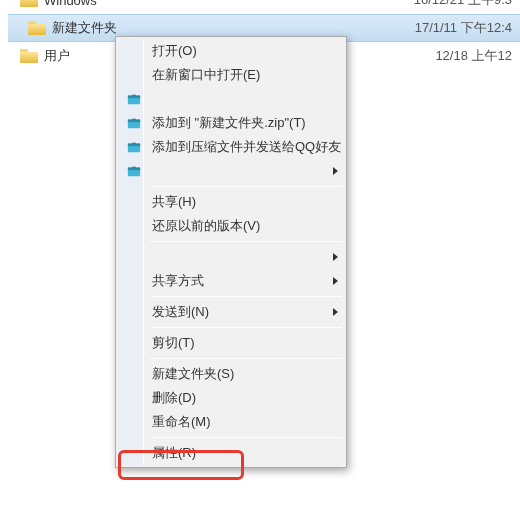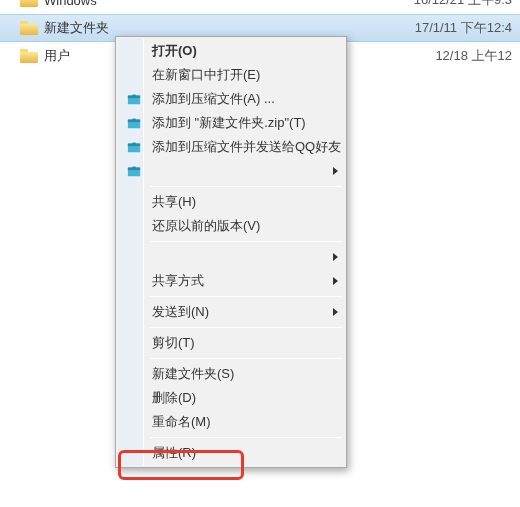--- a/index.html
+++ b/index.html
@@ -17,20 +17,21 @@
     display: flex;
     align-items: center;
     height: 28px;
     padding: 0 4px;
     position: relative;
   }
   .row.selected {
     background: linear-gradient(to bottom, #d9eaf9, #c5ddf1);
     border-top: 1px solid #a9cfee;
     border-bottom: 1px solid #a9cfee;
+    margin-left: 8px;
   }
   .folder-icon {
     width: 18px;
     height: 14px;
     margin: 0 6px 0 16px;
     display: inline-block;
     position: relative;
   }
   .folder-icon::before {
     content: "";
@@ -139,34 +140,33 @@
   <span class="folder-icon"></span>
   <span class="row-name">用户</span>
   <span class="row-date">12/18 上午12</span>
 </div>
 
 <div class="context-menu">
   <div class="icon-col"></div>
   <div class="menu-items">
 
     <div class="menu-item">
-      <span style="font-weight:bold;">打开(O)</span>
+      <span style="font-weight:normal;">打开(O)</span>
     </div>
     <div class="menu-item">
       <span>在新窗口中打开(E)</span>
     </div>
     <div class="menu-item">
       <span class="mi-icon">
         <svg class="zip-icon" viewBox="0 0 16 16">
             <rect x="1" y="4" width="14" height="10" rx="1" fill="#42b6d8"></rect>
             <rect x="1" y="4" width="14" height="3" fill="#2a8aa8"></rect>
             <rect x="6" y="3" width="4" height="2" fill="#2a8aa8"></rect>
           </svg>
       </span>
-      <span>添加到压缩文件(A) ...</span>
     </div>
     <div class="menu-item">
       <span class="mi-icon">
         <svg class="zip-icon" viewBox="0 0 16 16">
             <rect x="1" y="4" width="14" height="10" rx="1" fill="#42b6d8"></rect>
             <rect x="1" y="4" width="14" height="3" fill="#2a8aa8"></rect>
             <rect x="6" y="3" width="4" height="2" fill="#2a8aa8"></rect>
           </svg>
       </span>
       <span>添加到 "新建文件夹.zip"(T)</span>

